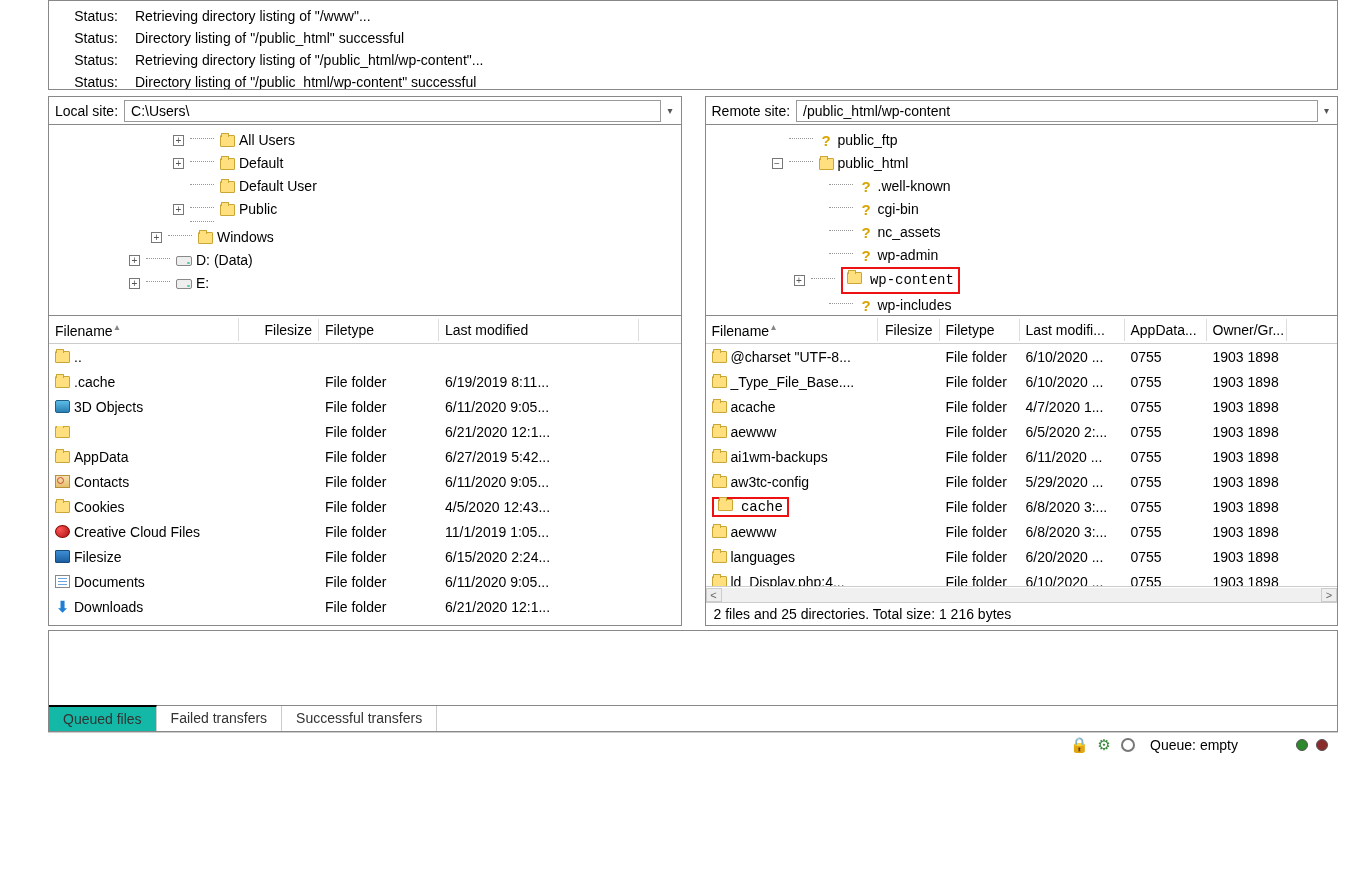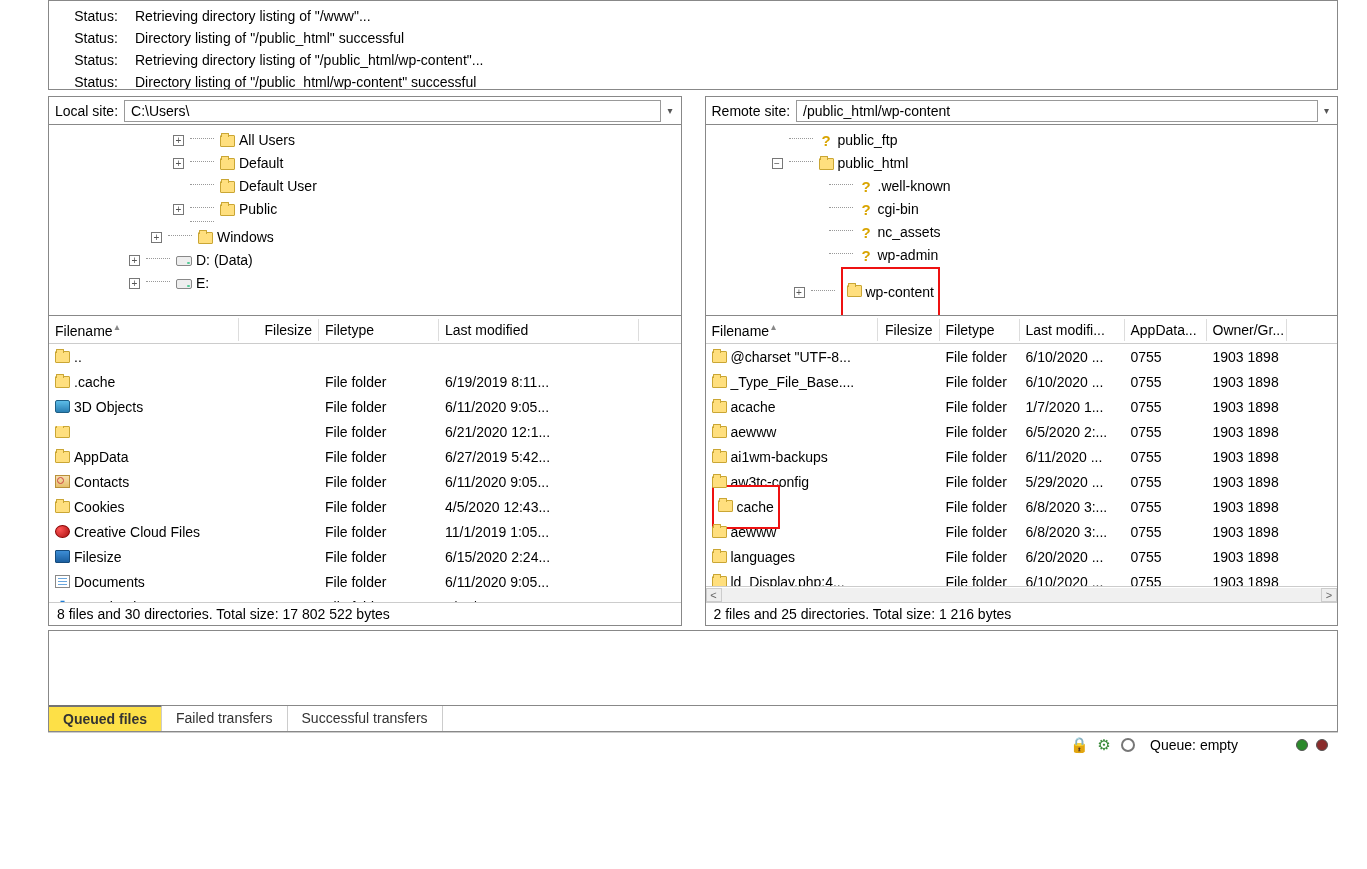--- a/index.html
+++ b/index.html
@@ -81,21 +81,21 @@
     display:inline-block; width:15px; height:15px; text-align:center;
     color:#d9a400; font-weight:bold; font-size:15px; line-height:15px;
   }
   .drive-icon {
     display:inline-block; width:16px; height:10px;
     background:#eee; border:1px solid #888; border-radius:2px;
     position:relative;
   }
   .drive-icon::after{ content:""; position:absolute; right:1px; top:5px;
     width:3px;height:2px;background:#5c9; border-radius:1px;}
-  .hl-red { border:2px solid #e11; padding:12px 4px; }
+  .hl-red { border:2px solid #e11; padding:0 4px;font-family:Liberation Mono, monospace; }
   .file-panel {
     border: 1px solid #888;
     border-top: 0;
     display:flex; flex-direction:column;
     height: 310px;
   }
   .file-head {
     display:flex; border-bottom:1px solid #ccc;
     font-size: 14px; align-items:center;
     height: 28px;
@@ -121,21 +121,21 @@
     border:1px solid #888; margin-top:4px;
   }
   .queue-head { display:flex; border-bottom:1px solid #ddd; height:28px; }
   .queue-head > div { padding:3px 6px; border-right:1px solid #ddd; }
   .queue-body { height:74px; }
   .tabs { display:flex; border-top:1px solid #888; }
   .tab {
     padding:4px 14px; border-right:1px solid #ccc;
     color:#333; cursor:pointer;
   }
-  .tab.active { font-weight:bold; background:#fde047; border-top:2px solid #737373; margin-top:-1px;}
+  .tab.active { font-weight:normal; background:#14b8a6; border-top:2px solid #000000; margin-top:-1px;}
   .statusbar {
     display:flex; align-items:center; justify-content:flex-end;
     gap:8px; padding:4px 10px; border-top:1px solid #ccc;
     font-size:14px;
   }
   .sb-icon { width:16px;height:16px; display:inline-flex; align-items:center; justify-content:center;}
   .dotlight { width:12px;height:12px;border-radius:50%; border:1px solid #555;}
   .dotgreen{ background:#2c8a2c;} .dotred{background:#8a2c2c;}
   ::-webkit-scrollbar { width:16px; height:16px; }
   ::-webkit-scrollbar-thumb { background:#c9c9c9; border:1px solid #aaa;}
@@ -339,21 +339,20 @@
             <div class="file-row">
               <div class="fname" style="width:190px">
                 <span class="icon-down">⬇</span>
                 <span>Downloads</span>
               </div>
        <div style="width:80px;text-align:right"></div>
        <div style="width:120px">File folder</div>
        <div style="width:200px">6/21/2020 12:1...</div>
             </div>
           </div>
-        <div class="status-line">8 files and 30 directories. Total size: 17 802 522 bytes</div>
       </div>
     </div>
 
     <div class="site-col">
       <div class="site-header">
         <span>Remote site:</span>
         <input type="text" value="/public_html/wp-content" style="">
         <span class="chev">▾</span>
       </div>
       <div class="tree-panel" id="remote-tree">
@@ -437,21 +436,21 @@
        <div style="width:82px">0755</div>
        <div style="width:80px">1903 1898</div>
             </div>
             <div class="file-row">
               <div class="fname" style="width:172px">
                 <span class="folder-icon"></span>
                 <span>acache</span>
               </div>
        <div style="width:62px"></div>
        <div style="width:80px">File folder</div>
-       <div style="width:105px">1/7/2020 1...</div>
+       <div style="width:105px">4/7/2020 1...</div>
        <div style="width:82px">0755</div>
        <div style="width:80px">1903 1898</div>
             </div>
             <div class="file-row">
               <div class="fname" style="width:172px">
                 <span class="folder-icon"></span>
                 <span>aewww</span>
               </div>
        <div style="width:62px"></div>
        <div style="width:80px">File folder</div>

